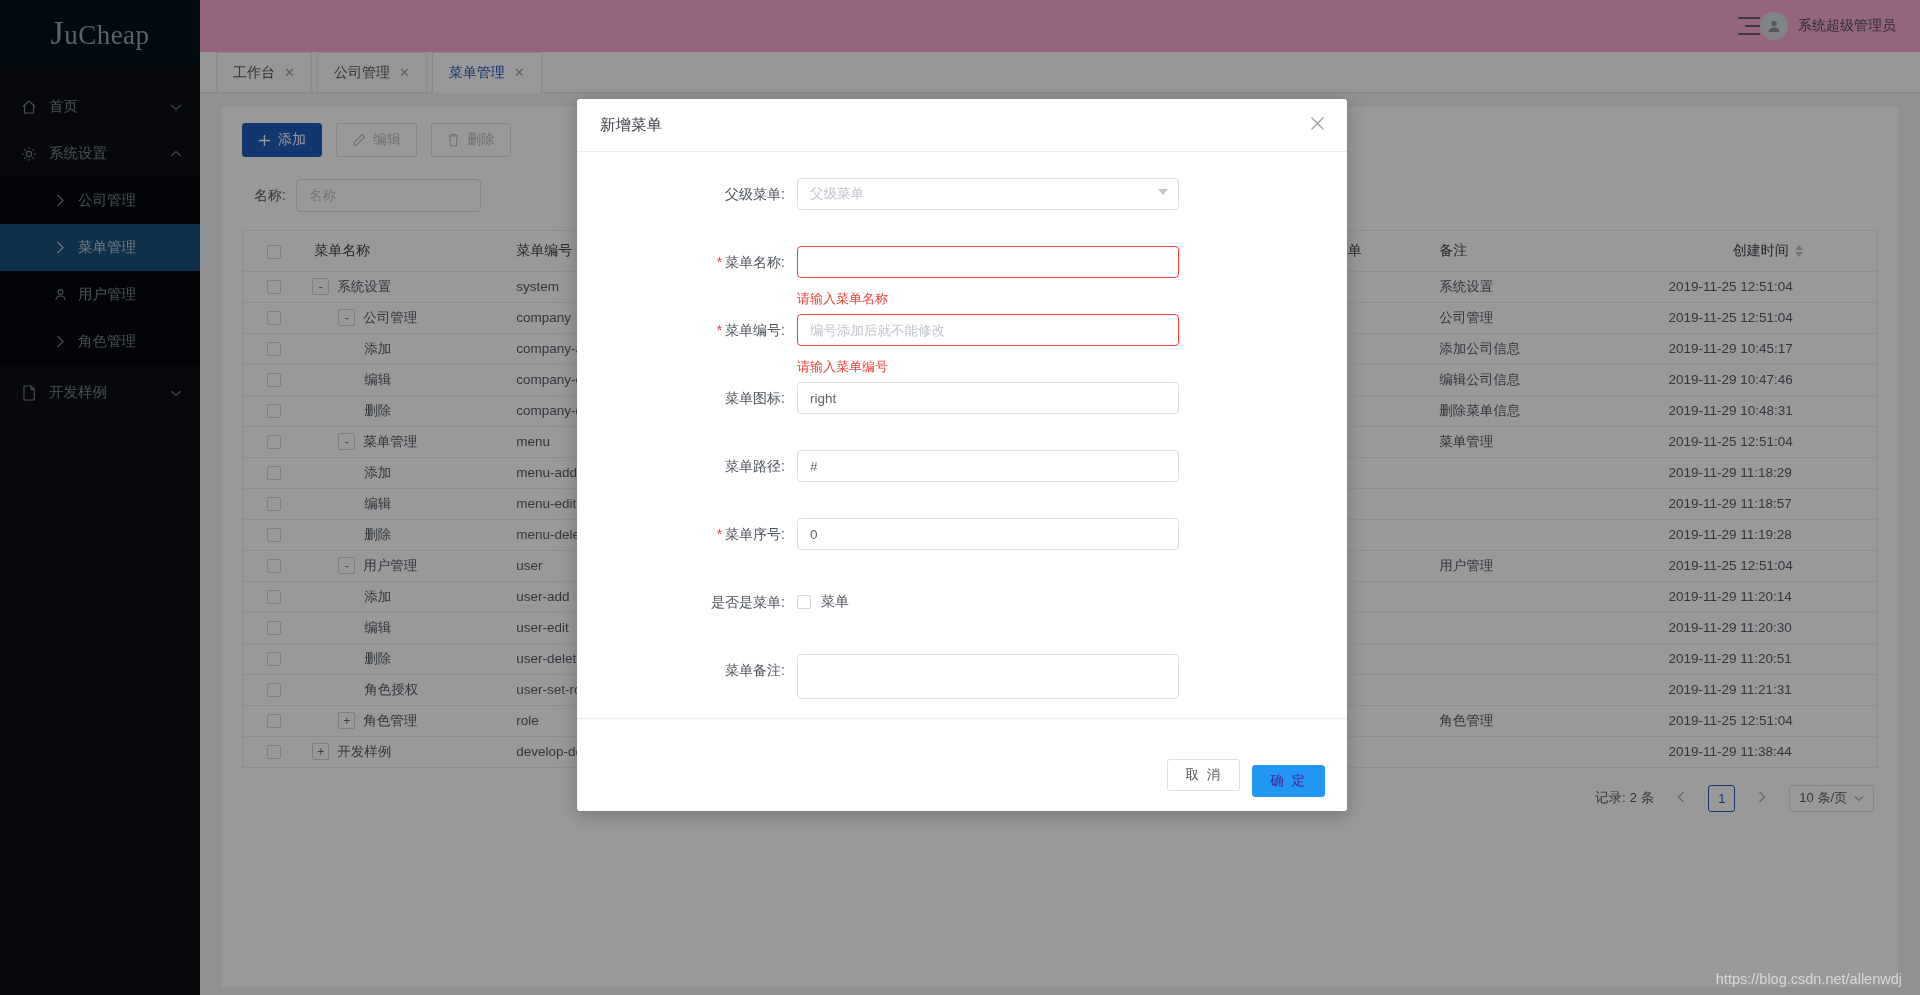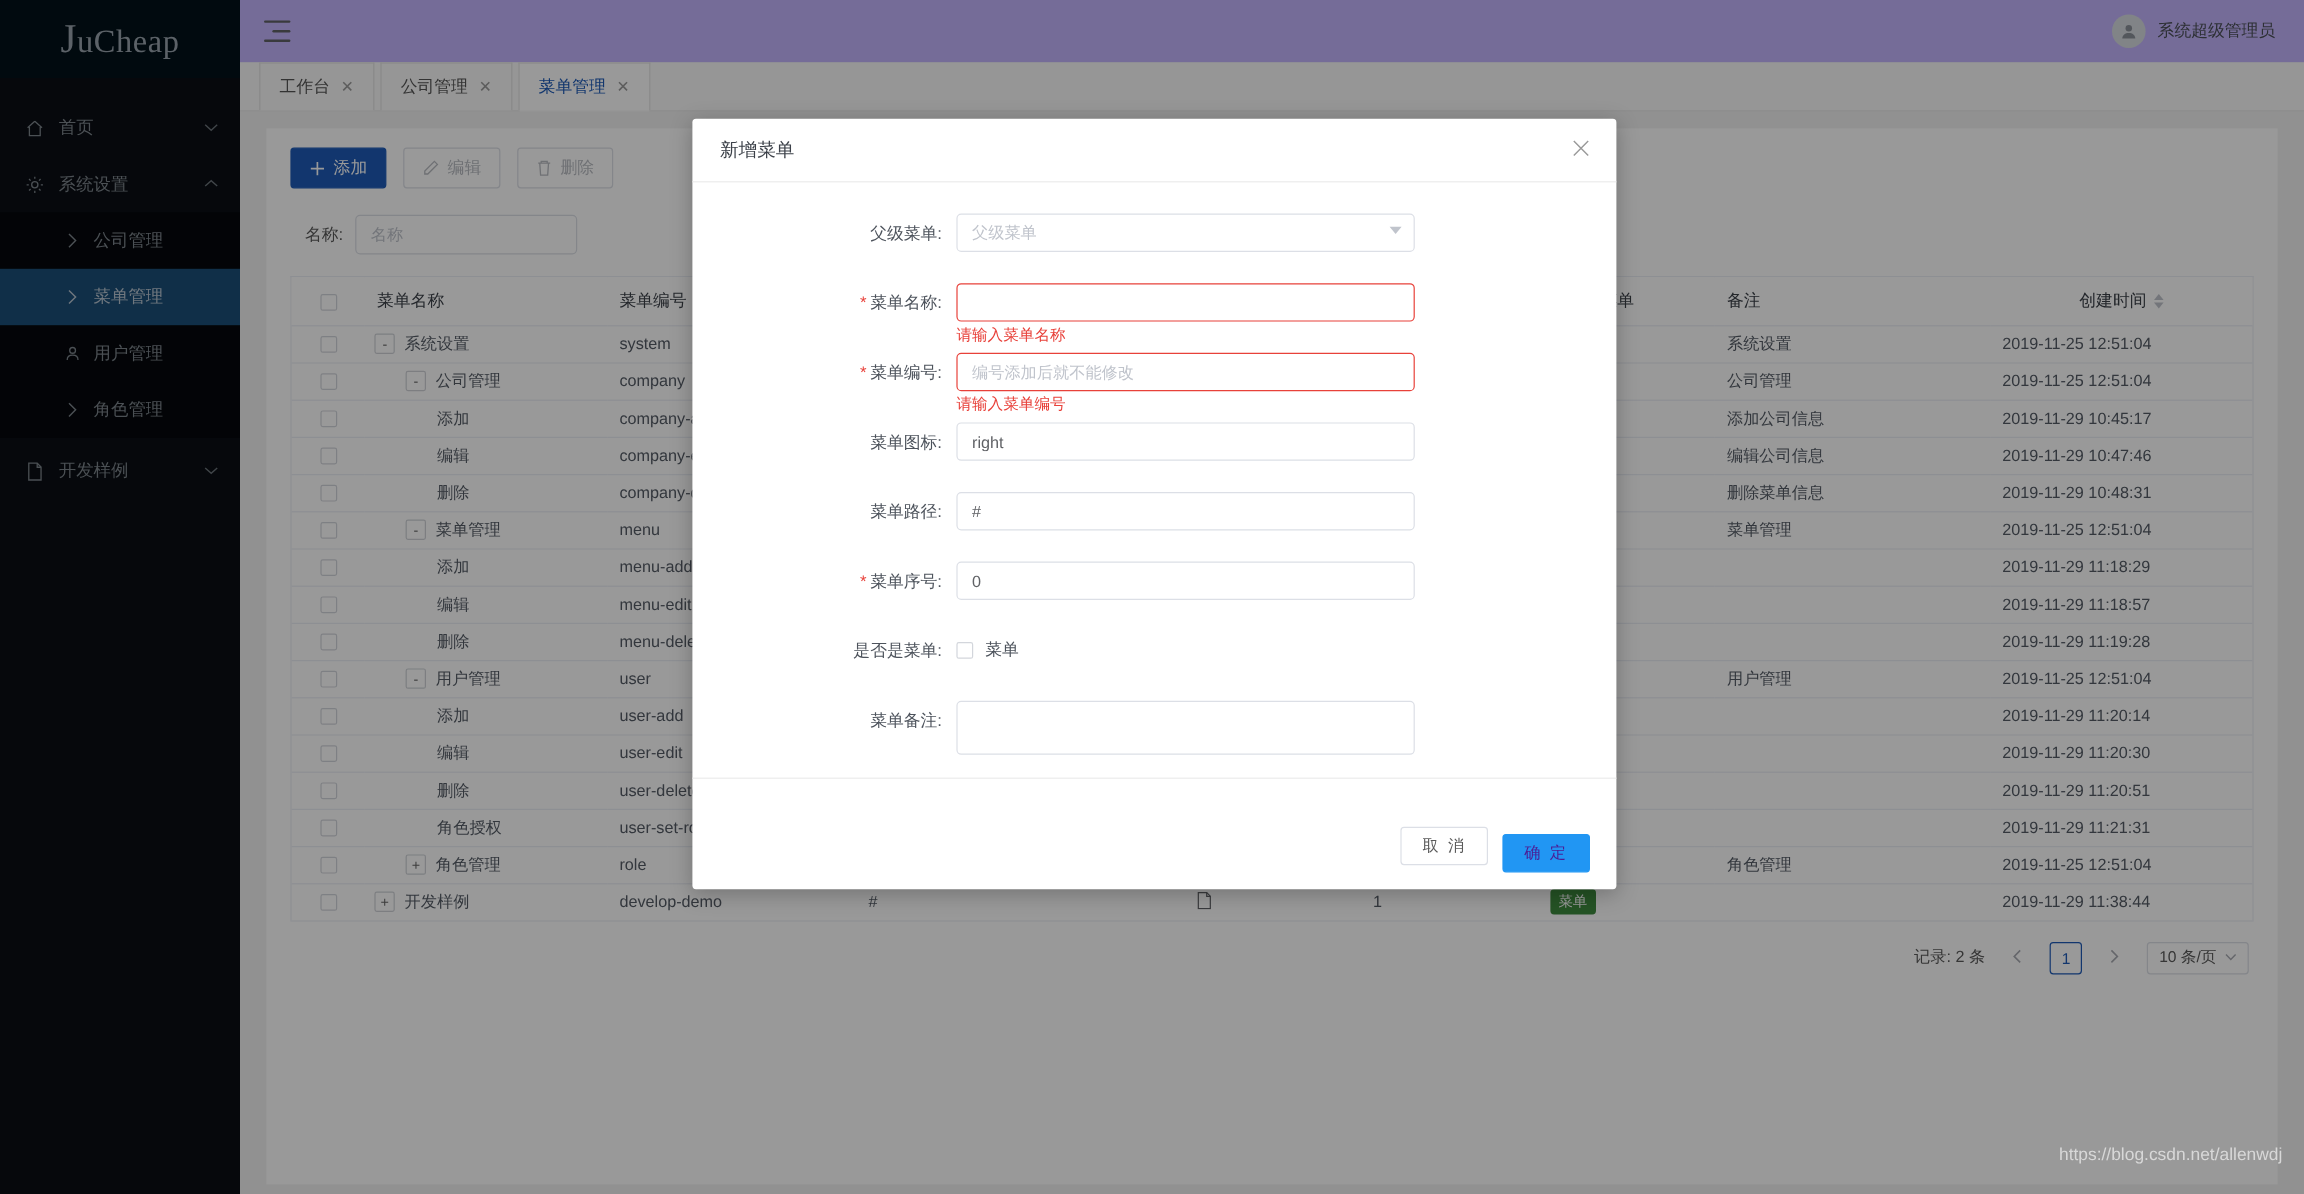--- a/index.html
+++ b/index.html
@@ -64,23 +64,23 @@
     color: #7d858c; font-size: 13px;
   }
   .nav-sub.active { background: #1b4f79; color: #b9c6d2; }
   .nav-sub.active .sico { color: #b9c6d2; }
   .nav-bottom { margin-top: 4px; }
 
   
   .header {
     position: absolute; left: 200px; top: 0;
     width: 1720px; height: 52px;
-    background: #c4b5fd;
+    background: #f9a8d4;
     display: flex; align-items: center;
-    justify-content: space-between;
+    justify-content: flex-end;
     padding: 0 24px 0 20px;
   }
   .hamburger { width: 22px; height: 18px; position: relative; cursor: pointer; }
   .hamburger i {
     position: absolute; left: 0; height: 2px; background: #606266; border-radius: 1px;
   }
   .hamburger i:nth-child(1) { top: 0; width: 22px; }
   .hamburger i:nth-child(2) { top: 8px; width: 15px; left: 7px; }
   .hamburger i:nth-child(3) { top: 16px; width: 22px; }
   .user-box { display: flex; align-items: center; gap: 10px; }
@@ -237,21 +237,21 @@
     font-size: 13px; cursor: pointer;
   }
   .pg-size {
     height: 27px; border: 1px solid #dcdfe6; border-radius: 3px;
     display: inline-flex; align-items: center; gap: 7px;
     padding: 0 9px; color: #5a5a5a; font-size: 13px; cursor: pointer;
   }
   .pg-size .cv { color: #a8abb2; font-size: 10px; }
 
   .watermark {
-    position: absolute; right: 18px; bottom: 24px;
+    position: absolute; right: 18px; bottom: 8px;
     color: #d8d8d8; font-size: 14.5px;
     z-index: 30;
   }
 
   
   .overlay {
     position: absolute; left: 0; top: 0; width: 1920px; height: 995px;
     background: rgba(0,0,0,0.4);
     z-index: 20;
   }
@@ -283,21 +283,21 @@
   .inp {
     width: 382px; height: 32px;
     border: 1px solid #dcdfe6; border-radius: 4px;
     padding: 0 12px;
     font-size: 13.5px; color: #606266;
     outline: none; background: #fff;
     font-family: "Liberation Sans", sans-serif;
   }
   .inp::placeholder { color: #c0c4cc; }
   .inp.err { border-color: #e8413a; }
-  .errtext { color: #e8413a; font-size: 13px; margin-top: 2px; height: 18px; }
+  .errtext { color: #e8413a; font-size: 13px; margin-top: 12px; height: 18px; }
   .selwrap { position: relative; width: 382px; }
   .sel {
     width: 382px; height: 32px;
     border: 1px solid #dcdfe6; border-radius: 4px;
     padding: 0 30px 0 12px;
     font-size: 13.5px; color: #c0c4cc;
     display: flex; align-items: center;
     background: #fff; cursor: pointer;
   }
   .sel-caret {

